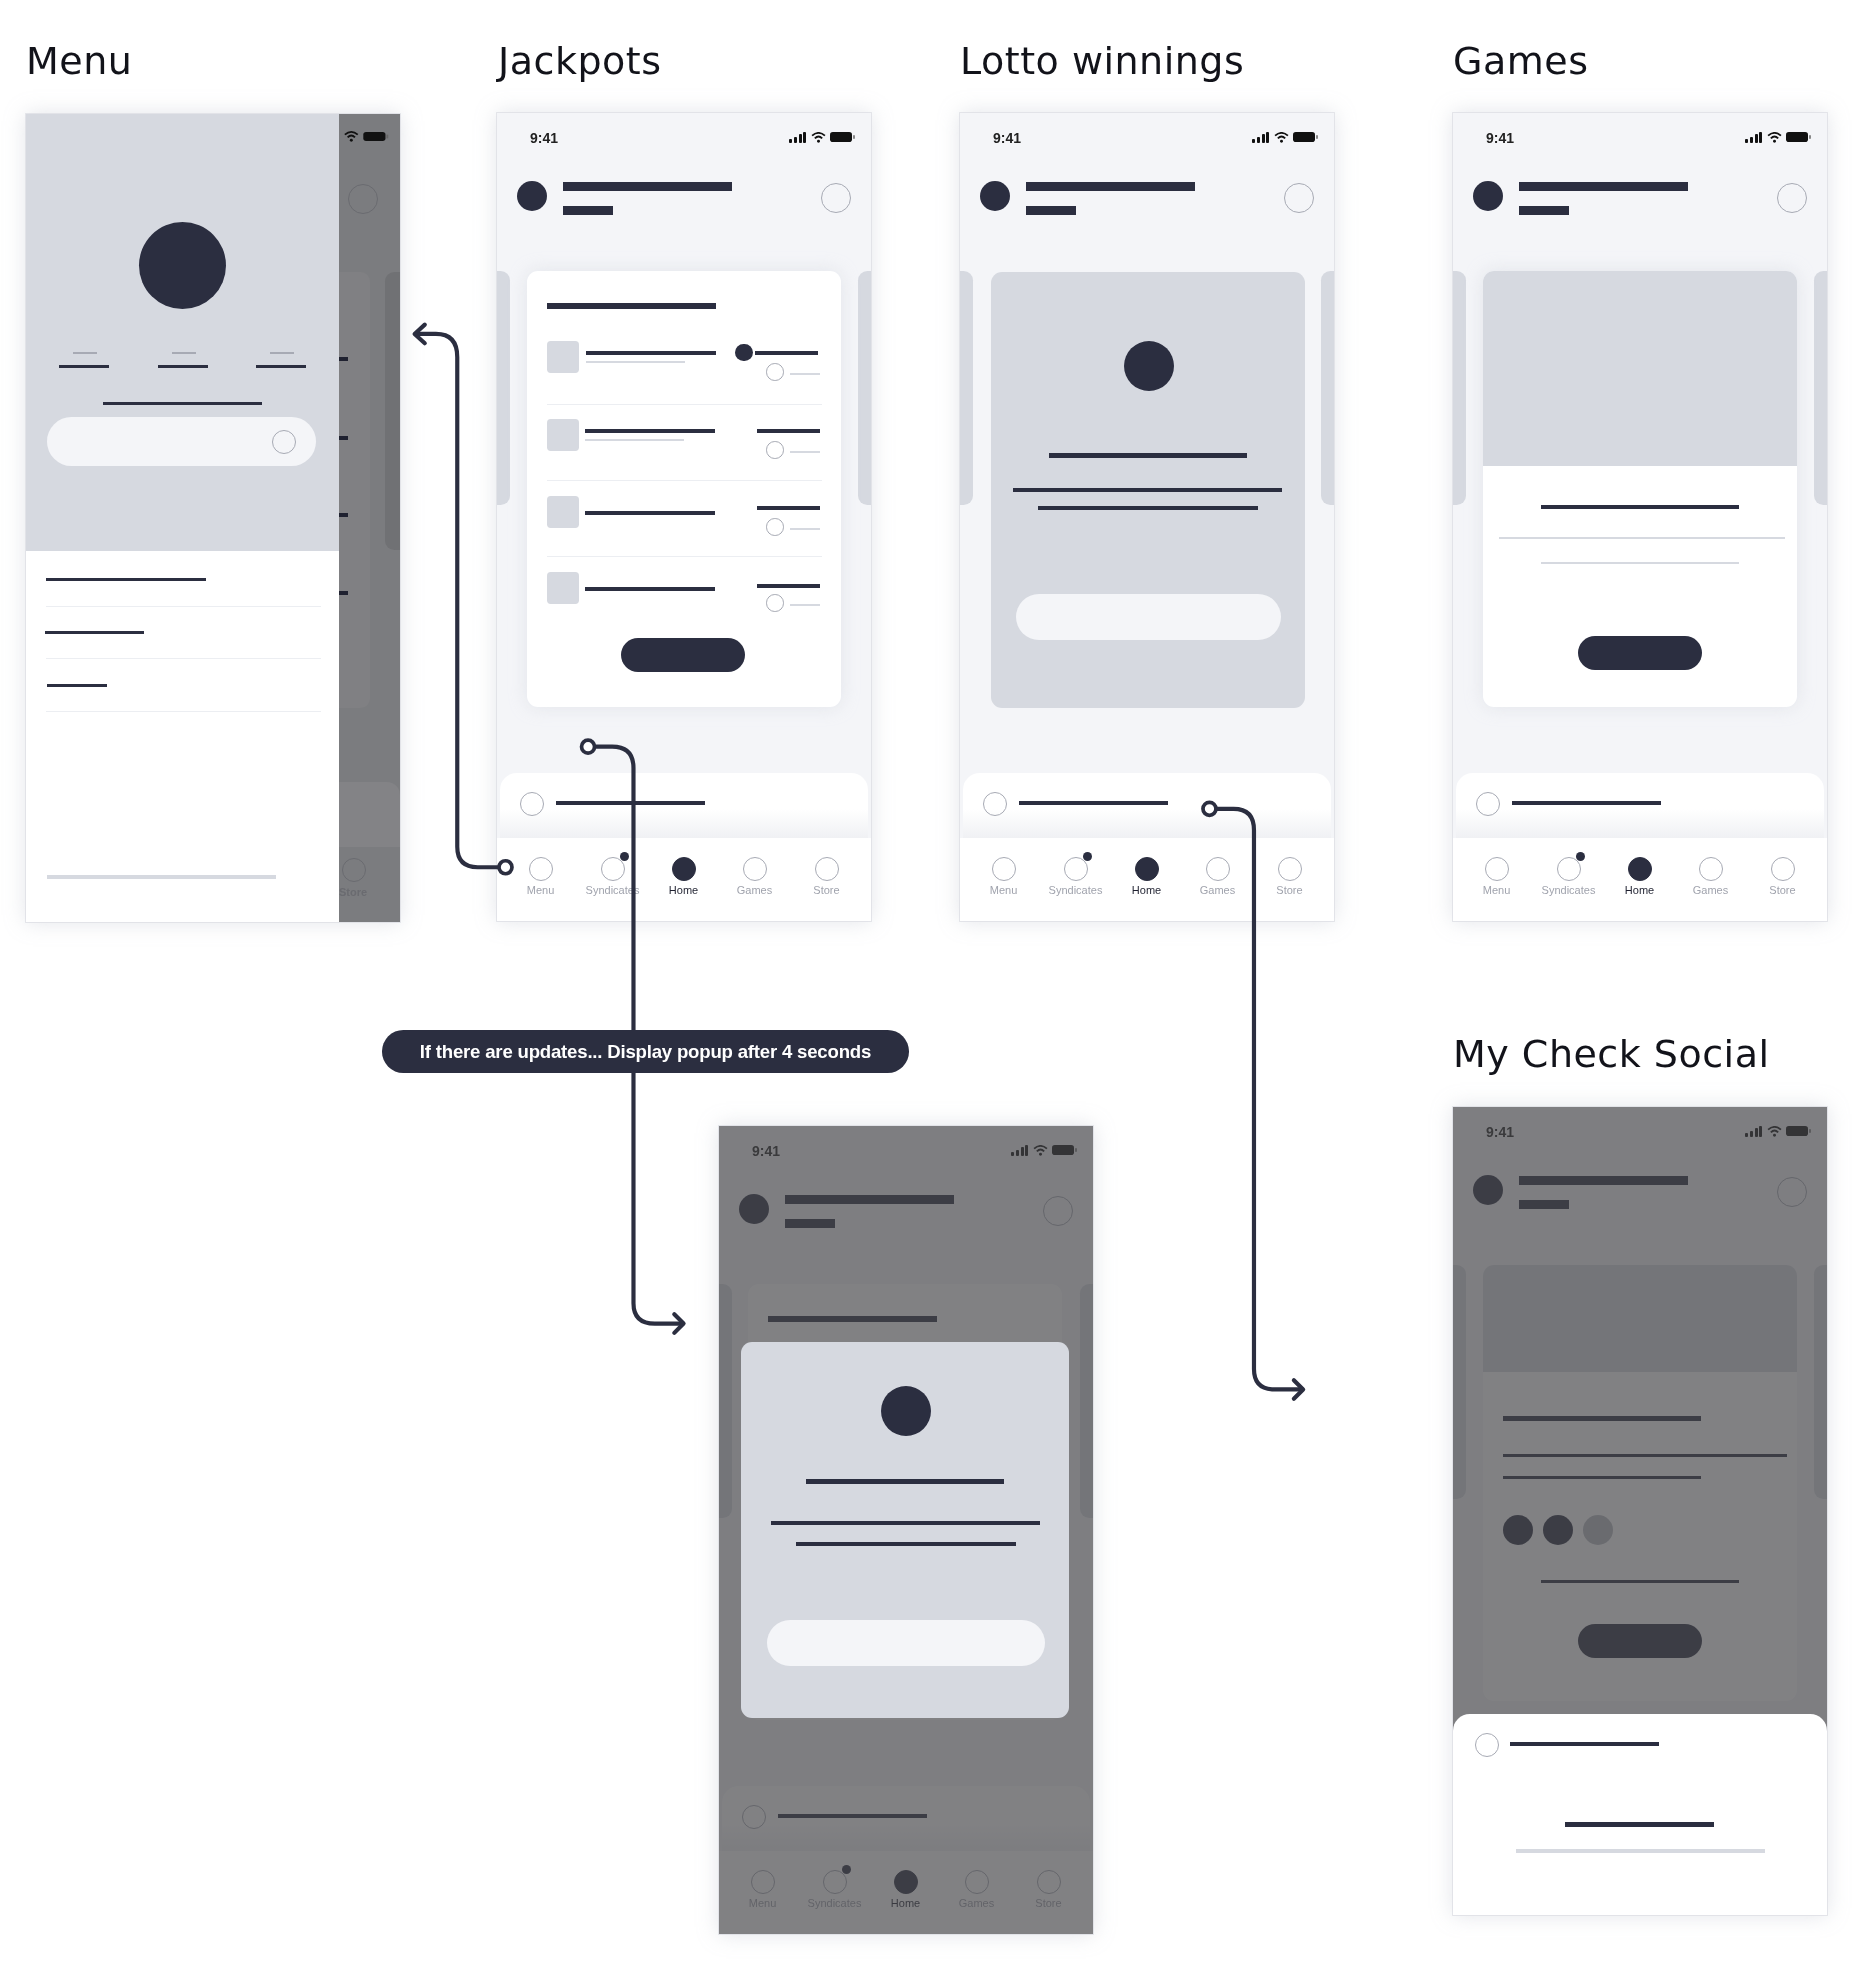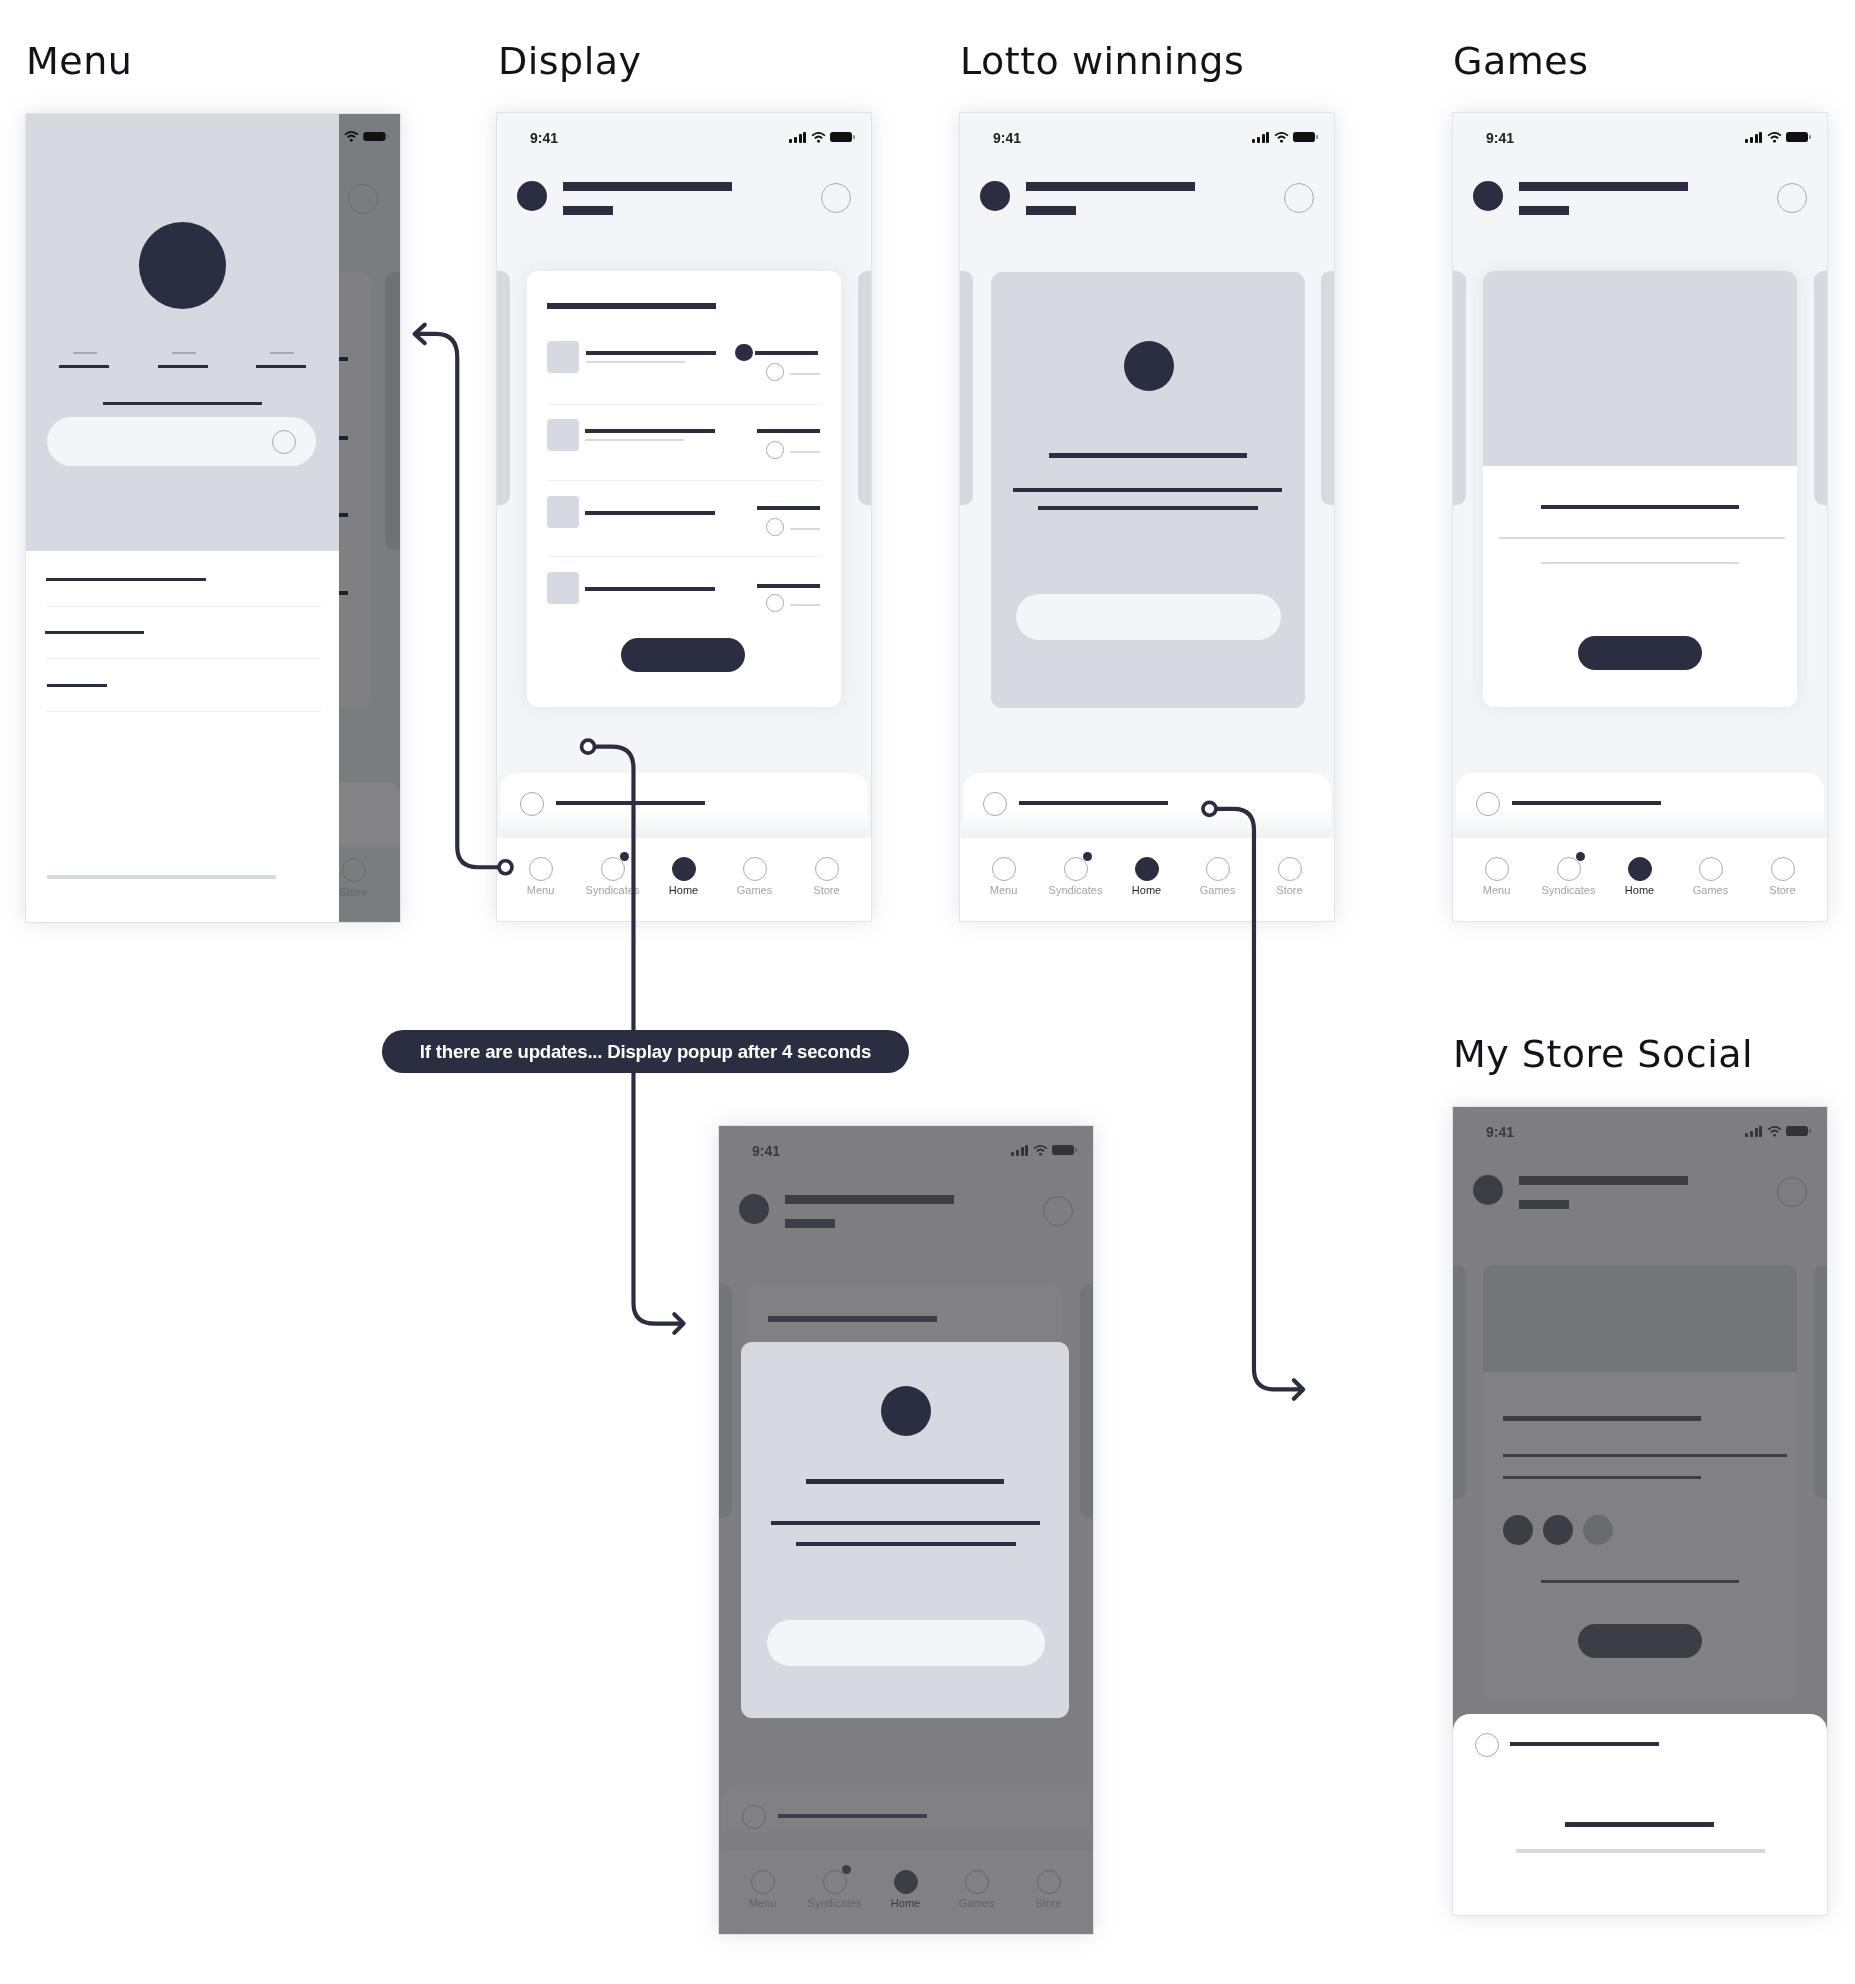--- a/index.html
+++ b/index.html
@@ -34,24 +34,24 @@
   .pill { position: absolute; border-radius: 927px; }
   .shade { position: absolute; inset: 0; background: rgba(70,70,72,0.68); }
   .annotation { position: absolute; left: 382px; top: 1030px; width: 527px; height: 43px; border-radius: 21.3px; background: #2b2e40; color: #ffffff; font-size: 18.6px; font-weight: 700; display: flex; align-items: center; justify-content: center; font-family: "Liberation Sans", sans-serif; letter-spacing: -0.2px; }
   svg.conn { position: absolute; left: 0; top: 0; pointer-events: none; }
   .sep { position: absolute; height: 0.9px; background: #eceef2; }
 </style>
 </head>
 <body>
 
 <div class="title" style="left:26px;top:39px;">Menu</div>
-<div class="title" style="left:498px;top:39px;">Display</div>
+<div class="title" style="left:498px;top:39px;">Jackpots</div>
 <div class="title" style="left:960px;top:39px;">Lotto winnings</div>
 <div class="title" style="left:1453px;top:39px;">Games</div>
-<div class="title" style="left:1453px;top:1032px;">My Store Social</div>
+<div class="title" style="left:1453px;top:1032px;">My Check Social</div>
 
 <div class="frame" style="left:26px;top:114px;background:#7b7c7f;">
 
   <div class="abs" style="left:313px;top:0;width:61px;height:808px;background:#7b7c7f;">
     <div class="abs" style="left:3.7px;top:15px;">
       <svg width="48" height="13" viewBox="0 0 52 14">
         <path d="M2 5 Q9 -1 16 5" stroke="#111" stroke-width="2" fill="none"></path>
         <path d="M5 8 Q9 4 13 8" stroke="#111" stroke-width="2" fill="none"></path>
         <circle cx="9" cy="11" r="1.6" fill="#111"></circle>
         <rect x="22" y="2" width="24" height="10" rx="3" fill="#111"></rect>

